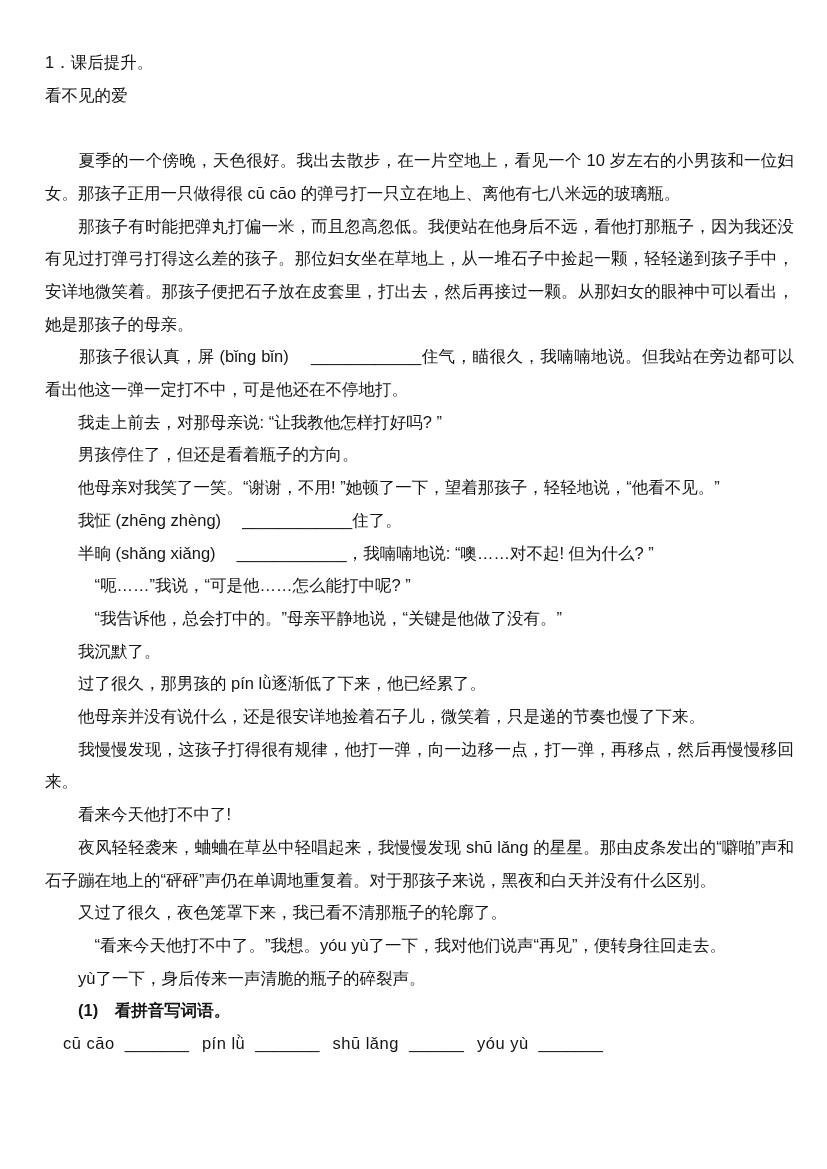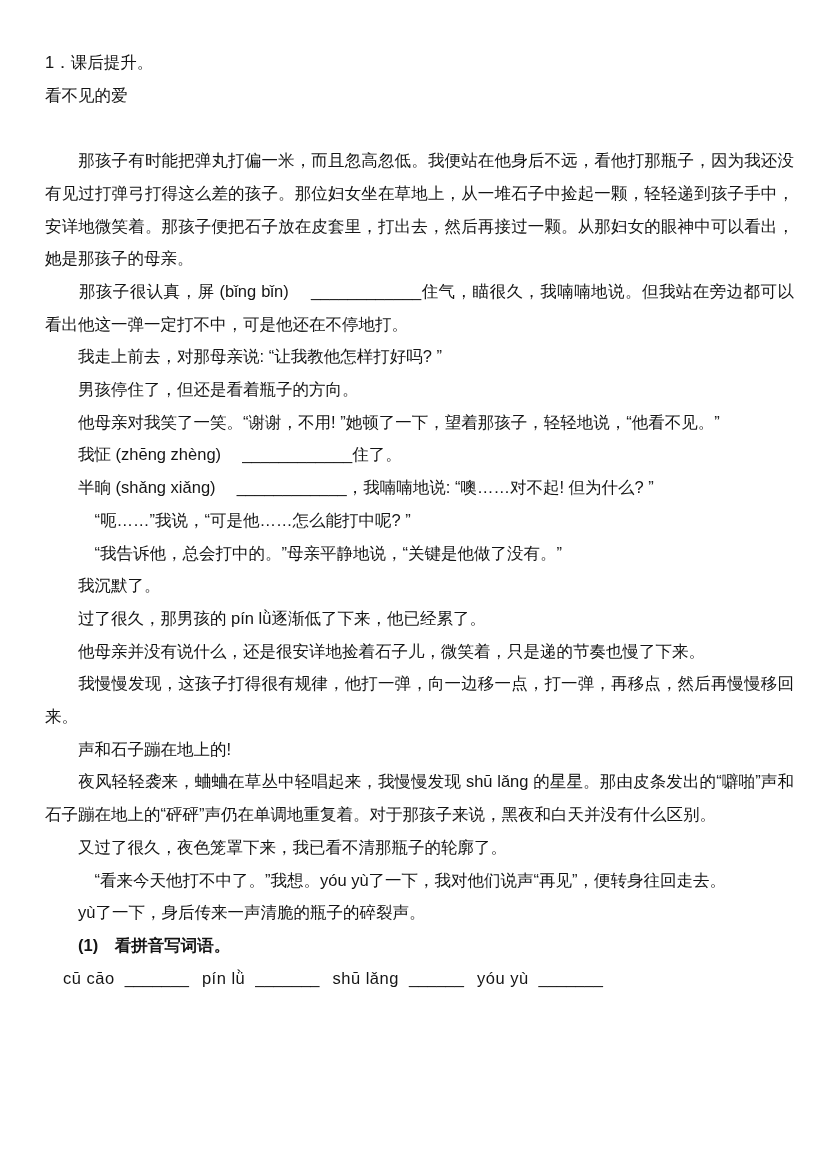--- a/index.html
+++ b/index.html
@@ -53,34 +53,35 @@
 </head>
 <body>
 
 <div class="page">
 
   <p class="section-heading">1．课后提升。</p>
 
   <p class="story-title">看不见的爱</p>
 
   <div class="story">
+    <p>　　夏季的一个傍晚，天色很好。我出去散步，在一片空地上，看见一个 10 岁左右的小男孩和一位妇女。那孩子正用一只做得很 cū cāo 的弹弓打一只立在地上、离他有七八米远的玻璃瓶。</p>
     <p>　　那孩子有时能把弹丸打偏一米，而且忽高忽低。我便站在他身后不远，看他打那瓶子，因为我还没有见过打弹弓打得这么差的孩子。那位妇女坐在草地上，从一堆石子中捡起一颗，轻轻递到孩子手中，安详地微笑着。那孩子便把石子放在皮套里，打出去，然后再接过一颗。从那妇女的眼神中可以看出，她是那孩子的母亲。</p>
     <p>　　那孩子很认真，屏 (bǐng bǐn)　 ____________住气，瞄很久，我喃喃地说。但我站在旁边都可以看出他这一弹一定打不中，可是他还在不停地打。</p>
     <p>　　我走上前去，对那母亲说: “让我教他怎样打好吗? ”</p>
     <p>　　男孩停住了，但还是看着瓶子的方向。</p>
     <p>　　他母亲对我笑了一笑。“谢谢，不用! ”她顿了一下，望着那孩子，轻轻地说，“他看不见。”</p>
     <p>　　我怔 (zhēng zhèng)　 ____________住了。</p>
     <p>　　半晌 (shǎng xiǎng)　 ____________，我喃喃地说: “噢……对不起! 但为什么? ”</p>
     <p>　　　“呃……”我说，“可是他……怎么能打中呢? ”</p>
     <p>　　　“我告诉他，总会打中的。”母亲平静地说，“关键是他做了没有。”</p>
     <p>　　我沉默了。</p>
     <p>　　过了很久，那男孩的 pín lǜ逐渐低了下来，他已经累了。</p>
     <p>　　他母亲并没有说什么，还是很安详地捡着石子儿，微笑着，只是递的节奏也慢了下来。</p>
     <p>　　我慢慢发现，这孩子打得很有规律，他打一弹，向一边移一点，打一弹，再移点，然后再慢慢移回来。</p>
-    <p>　　声和石子蹦在地上的!</p>
+    <p>　　看来今天他打不中了!</p>
     <p>　　夜风轻轻袭来，蛐蛐在草丛中轻唱起来，我慢慢发现 shū lǎng 的星星。那由皮条发出的“噼啪”声和石子蹦在地上的“砰砰”声仍在单调地重复着。对于那孩子来说，黑夜和白天并没有什么区别。</p>
     <p>　　又过了很久，夜色笼罩下来，我已看不清那瓶子的轮廓了。</p>
     <p>　　　“看来今天他打不中了。”我想。yóu yù了一下，我对他们说声“再见”，便转身往回走去。</p>
     <p>　　yù了一下，身后传来一声清脆的瓶子的碎裂声。</p>
   </div>
 
   <p class="question-label">　　(1)　看拼音写词语。</p>
 
   <p class="pinyin-line"><span class="pin">cū cāo</span><span class="blank">_______</span><span class="pin">pín lǜ</span><span class="blank">_______</span><span class="pin">shū lǎng</span><span class="blank">______</span><span class="pin">yóu yù</span><span class="blank">_______</span></p>
 

